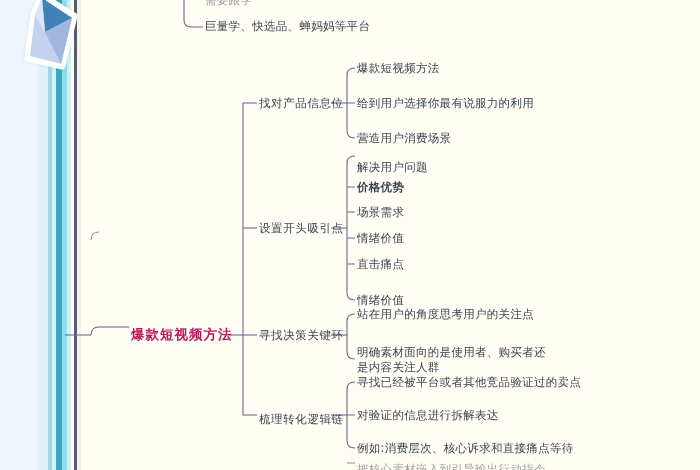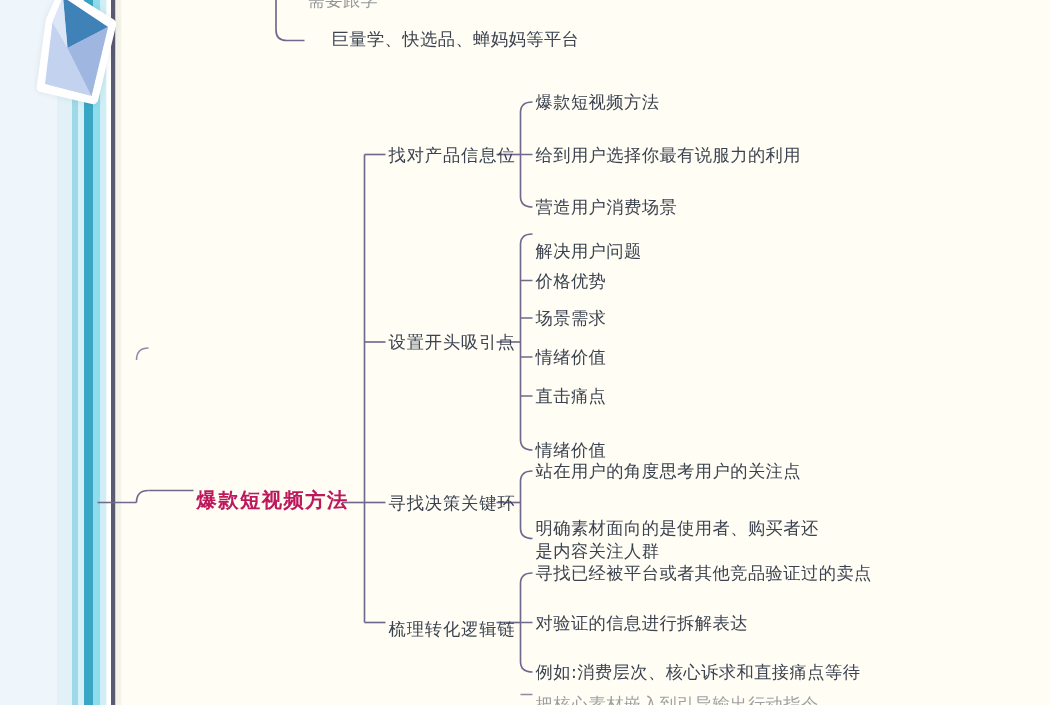--- a/index.html
+++ b/index.html
@@ -182,35 +182,35 @@
       <path d="M266 321 Q266 314 274 314 M266 321 L266 352 Q266 359 274 359"></path>
 
       <path d="M250 415 L266 415"></path>
       <path d="M266 389 Q266 382 274 382
                M266 389 L266 441 Q266 448 274 448
                M266 415 L274 415"></path>
       <path d="M266 463 L274 463" class="thin"></path>
     </svg>
 
     <div class="node" style="left:124px; top:-7px; opacity:.55;">需要跟学</div>
-    <div class="node" style="left:124px; top:19px;margin-left:16px;">巨量学、快选品、蝉妈妈等平台</div>
+    <div class="node" style="left:124px; top:19px;">巨量学、快选品、蝉妈妈等平台</div>
 
     <div class="node root-node" style="left:50px; top:327px;">爆款短视频方法</div>
 
     <div class="node lvl2-node" style="left:178px; top:96px;">找对产品信息位</div>
     <div class="node lvl2-node" style="left:178px; top:221px;">设置开头吸引点</div>
     <div class="node lvl2-node" style="left:178px; top:328px;">寻找决策关键环</div>
     <div class="node lvl2-node" style="left:178px; top:412px;">梳理转化逻辑链</div>
 
     <div class="node" style="left:276px; top:61px;">爆款短视频方法</div>
     <div class="node" style="left:276px; top:96px;">给到用户选择你最有说服力的利用</div>
     <div class="node" style="left:276px; top:131px;">营造用户消费场景</div>
 
     <div class="node" style="left:276px; top:160px;">解决用户问题</div>
-    <div class="node" style="left:276px; top:180px;">价格优势</div>
+    <div class="node" style="left:276px; top:180px;font-weight:bold;">价格优势</div>
     <div class="node" style="left:276px; top:205px;">场景需求</div>
     <div class="node" style="left:276px; top:231px;">情绪价值</div>
     <div class="node" style="left:276px; top:257px;">直击痛点</div>
     <div class="node" style="left:276px; top:293px;">情绪价值</div>
 
     <div class="node" style="left:276px; top:307px;">站在用户的角度思考用户的关注点</div>
     <div class="node wrap" style="left:276px; top:345px; width:194px;">明确素材面向的是使用者、购买者还是内容关注人群</div>
 
     <div class="node" style="left:276px; top:375px;">寻找已经被平台或者其他竞品验证过的卖点</div>
     <div class="node" style="left:276px; top:408px;">对验证的信息进行拆解表达</div>

